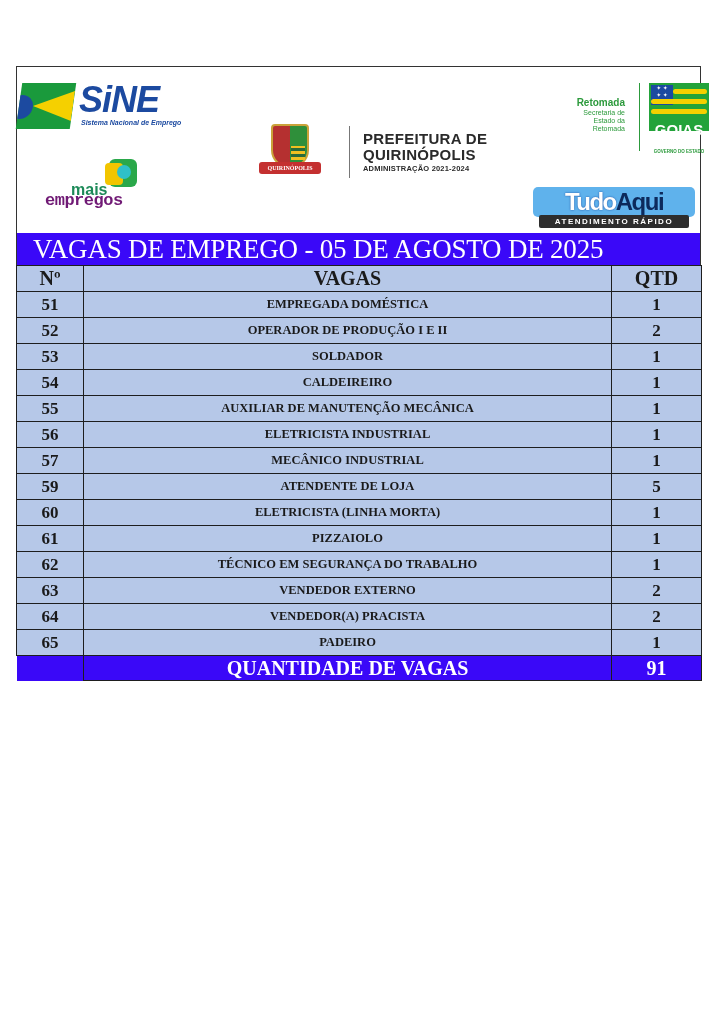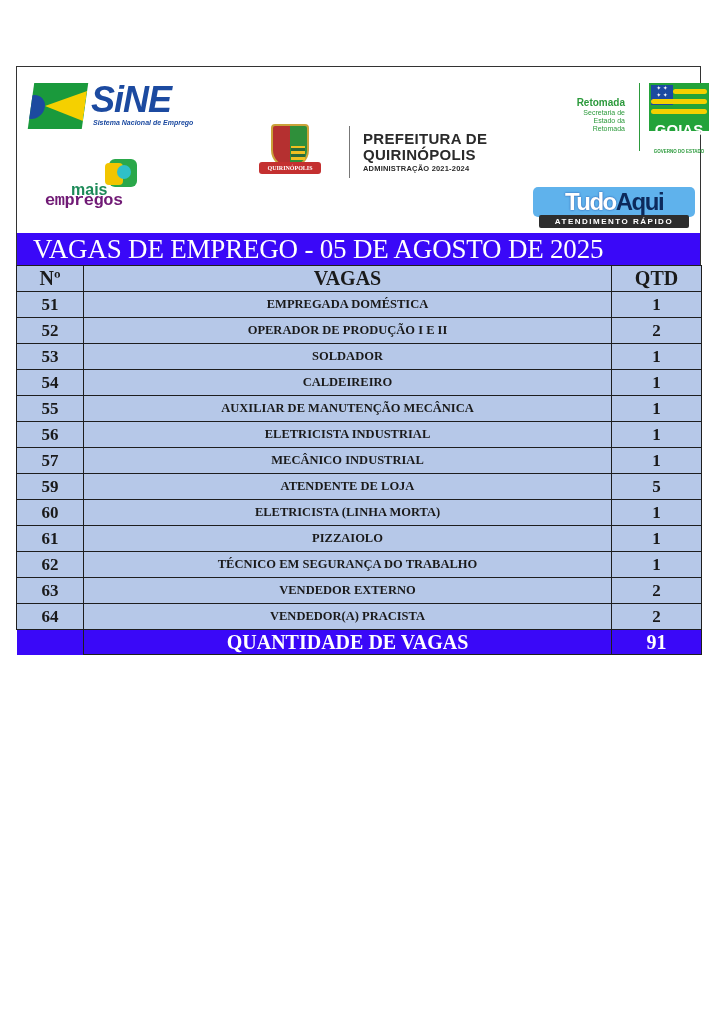--- a/index.html
+++ b/index.html
@@ -1,20 +1,20 @@
 <!DOCTYPE html>
 <html><head>
 <meta charset="utf-8">
 <style>
   html, body { margin:0; padding:0; background:#ffffff; }
   body { width:724px; height:1024px; position:relative; overflow:hidden; font-family:"Liberation Serif", serif; }
   .frame { position:absolute; left:16px; top:66px; width:685px; height:168px; border:1.5px solid #333; border-bottom:none; box-sizing:border-box; background:#fff; }
   .logo { position:absolute; }
   
-  .sine { left:14px; top:14px; width:175px; height:52px; }
+  .sine { left:2px; top:14px; width:175px; height:52px; }
   .sine-flag { position:absolute; left:0; top:2px; width:54px; height:46px; background:#1a9a3c; transform:skewX(-8deg); overflow:hidden; }
   .sine-flag .y { position:absolute; left:14px; top:8px; width:40px; height:30px; background:#f5d000; clip-path:polygon(0 50%,100% 0,100% 100%); }
   .sine-flag .b { position:absolute; left:-10px; top:12px; width:24px; height:24px; border-radius:50%; background:#1c4aa0; }
   .sine-text { position:absolute; left:60px; top:0; font-family:"Liberation Sans",sans-serif; font-weight:bold; font-style:italic; font-size:36px; color:#1c4aa0; letter-spacing:-1px; line-height:38px; }
   .sine-sub { position:absolute; left:62px; top:38px; font-family:"Liberation Sans",sans-serif; font-weight:bold; font-style:italic; font-size:7px; color:#1c4aa0; white-space:nowrap; }
   
   .mais { left:28px; top:92px; width:140px; height:62px; }
   .mais-icon { position:absolute; left:64px; top:0; width:28px; height:28px; background:#2aa84a; border-radius:6px; }
   .mais-icon::before { content:""; position:absolute; left:-4px; top:4px; width:18px; height:22px; background:#f2c500; border-radius:4px; }
   .mais-icon::after { content:""; position:absolute; left:8px; top:6px; width:14px; height:14px; background:#2fc0c8; border-radius:50%; }
@@ -191,19 +191,24 @@
     <tr>
         <td class="num">63</td>
         <td class="vaga">VENDEDOR EXTERNO</td>
         <td class="qtd">2</td>
       </tr>
     <tr>
         <td class="num">64</td>
         <td class="vaga">VENDEDOR(A) PRACISTA</td>
         <td class="qtd">2</td>
       </tr>
+    <tr>
+        <td class="num">65</td>
+        <td class="vaga">PADEIRO</td>
+        <td class="qtd">1</td>
+      </tr>
     <tr class="total">
       <td class="blank"></td>
       <td class="tlabel">QUANTIDADE DE VAGAS</td>
       <td class="tval">91</td>
     </tr>
   </tbody>
 </table>
 
 </body></html>

